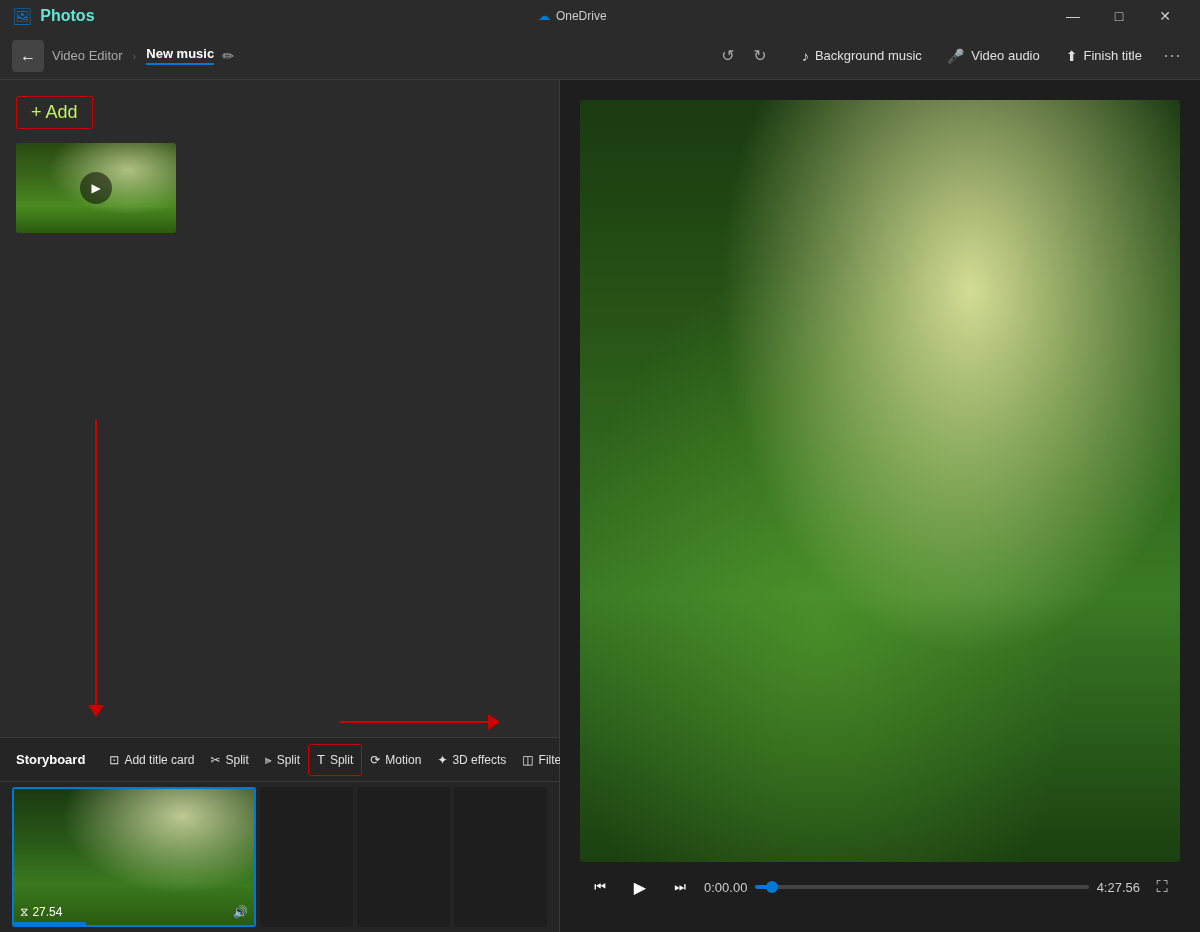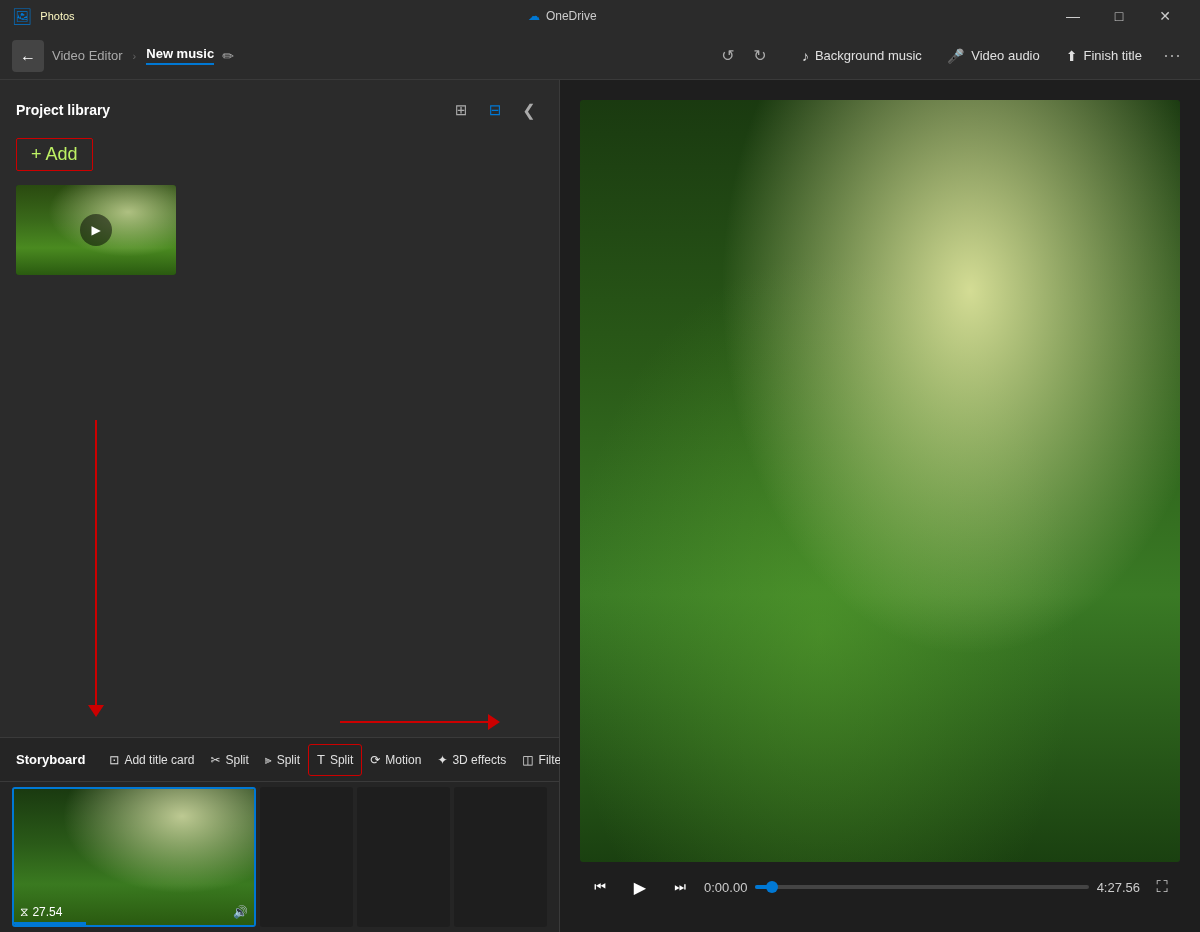--- a/index.html
+++ b/index.html
@@ -24,22 +24,23 @@
       padding: 0 12px;
       justify-content: space-between;
       flex-shrink: 0;
     }
     .titlebar-left {
       display: flex;
       align-items: center;
       gap: 8px;
     }
     .titlebar-title {
-      font-size: 11px;
-      color: #fef9c3;
+      font-size: 16px;
+      color: #5eead4;
+      font-weight: bold;
     }
     .titlebar-controls {
       display: flex;
       align-items: center;
       gap: 0;
     }
     .titlebar-btn {
       width: 46px;
       height: 32px;
       background: transparent;
@@ -545,34 +546,20 @@
     </button>
     <button class="more-btn">···</button>
   </div>
 </div>
 
 <div class="main-content" style="position:relative;">
 
   <div class="left-panel">
 
     <div class="project-library">
-      <div class="library-header">
-        <span class="library-title">Project library</span>
-        <div class="library-controls">
-          <button class="lib-view-btn">
-            <span>⊞</span>
-          </button>
-          <button class="lib-view-btn active">
-            <span>⊟</span>
-          </button>
-          <button class="collapse-btn">
-            <span>❮</span>
-          </button>
-        </div>
-      </div>
       <button class="add-btn">+ Add</button>
       <div style="height:14px;"></div>
       <div class="library-items">
         <div class="library-item">
           <div class="library-item-thumb">
             <div class="grass-bg"></div>
           </div>
           <div class="play-overlay">
             <span>▶</span>
           </div>

